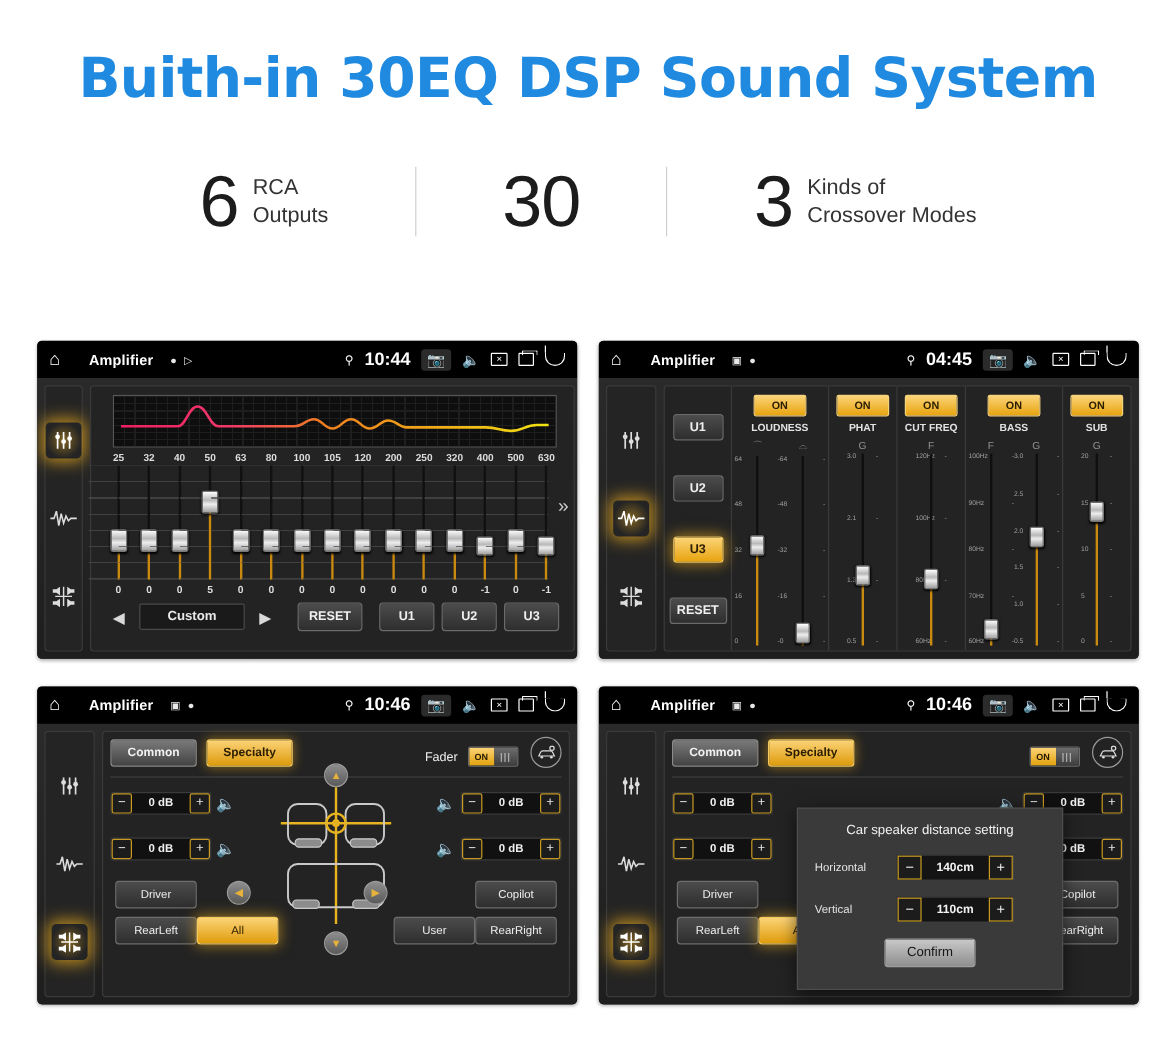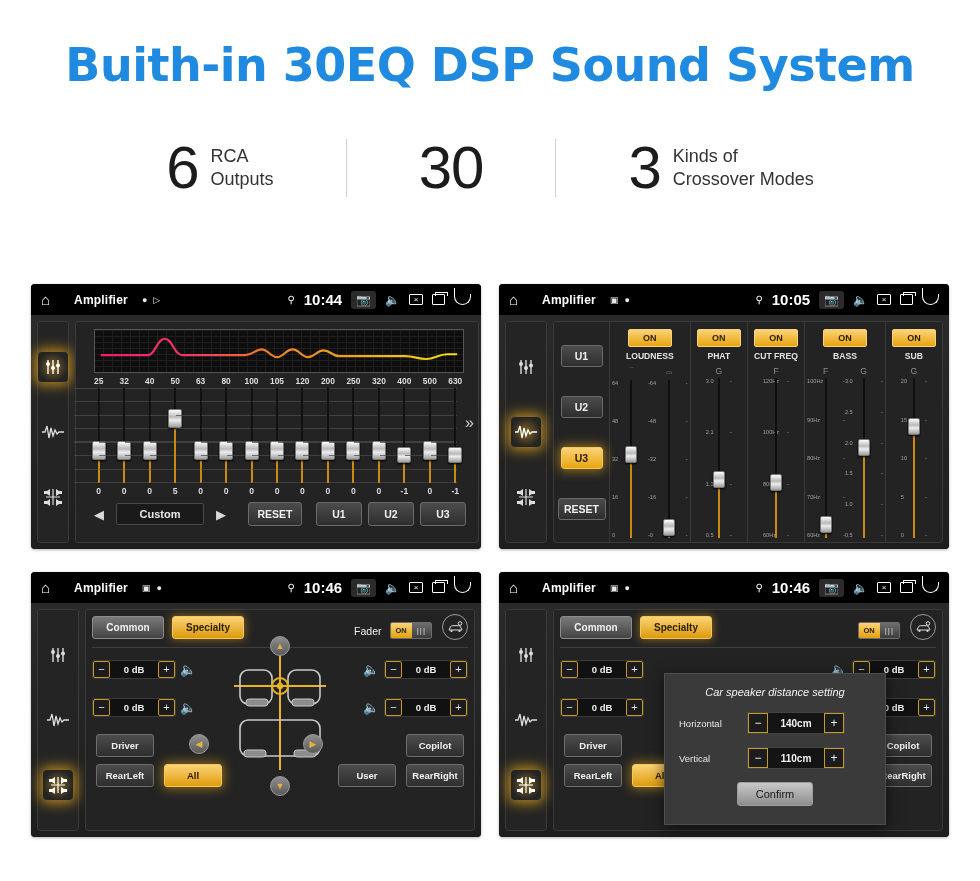--- a/index.html
+++ b/index.html
@@ -353,22 +353,22 @@
     color: #f0f0f0; font-size: 9.5px; font-weight: bold;
     width: 48px; text-align: center;
   }
   .spk { color: #9d9d9d; font-size: 13px; }
   .row-l, .row-r {
     position: absolute; display: flex; align-items: center; gap: 4px;
   }
   .sbtn {
     background: linear-gradient(180deg,#4c4c4c,#2e2e2e);
     border: 1px solid #6e6e6e; border-radius: 3px;
-    color: #efefef; font-size: 9.5px; font-weight: bold;
-    padding: 5px 0; width: 58px; text-align: center;
+    color: #efefef; font-size: 9.5px; font-weight: normal;
+    padding: 5px 0; width: 68px; text-align: center;
   }
   .sbtn.act {
     background: linear-gradient(180deg,#fbd377,#e09c0c);
     border-color: #f4c95c; color: #2a1d00;
     box-shadow: 0 0 11px 2px rgba(240,175,30,.5);
   }
   .navcirc {
     width: 20px; height: 20px; border-radius: 50%;
     background: linear-gradient(180deg,#8e8e8e,#5a5a5a);
     border: 1px solid #9b9b9b;
@@ -383,21 +383,20 @@
     width: 222px; height: 152px;
     background: #3a3a3a;
     border: 1px solid #4d4d4d;
     box-shadow: 0 4px 14px rgba(0,0,0,.6);
     z-index: 30;
     padding: 12px 0;
   }
   .dlg-title {
     color: #f2f2f2; font-size: 11px; text-align: center;
     margin-bottom: 14px;
-    font-style: italic;
   }
   .dlg-row {
     display: flex; align-items: center;
     margin: 0 0 13px 14px; gap: 14px;
   }
   .dlg-row .lab { color: #e4e4e4; font-size: 9.5px; width: 54px; }
   .dlg-stepper {
     display: flex; align-items: center;
     background: #141414; border: 1px solid #444;
   }
@@ -679,21 +678,21 @@
     <div class="panel">
       <div class="sbar">
         <span class="home">⌂</span>
         <span class="apptitle">Amplifier</span>
         <span class="mini-icons">
           <span>▣</span>
           <span>●</span>
         </span>
         <span class="right">
           <span class="pin">⚲</span>
-          <span class="clock">10:05</span>
+          <span class="clock">04:45</span>
           <span class="ic cam">📷</span>
           <span class="ic">🔈</span>
           <span class="box-ic">×</span>
           <span class="sq-ic"></span>
           <span class="back-ic"></span>
         </span>
       </div>
 
       <div class="pbody">
         <div class="rail">

